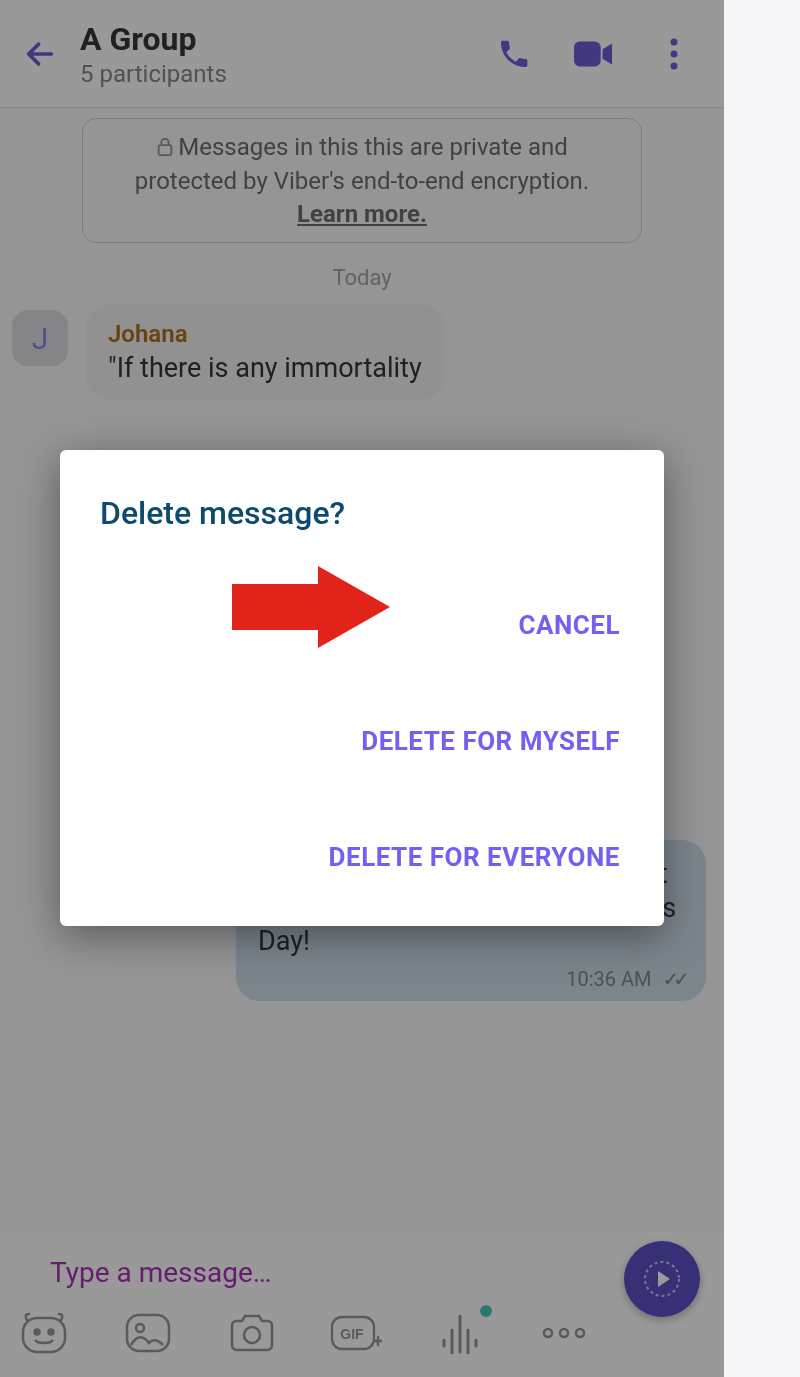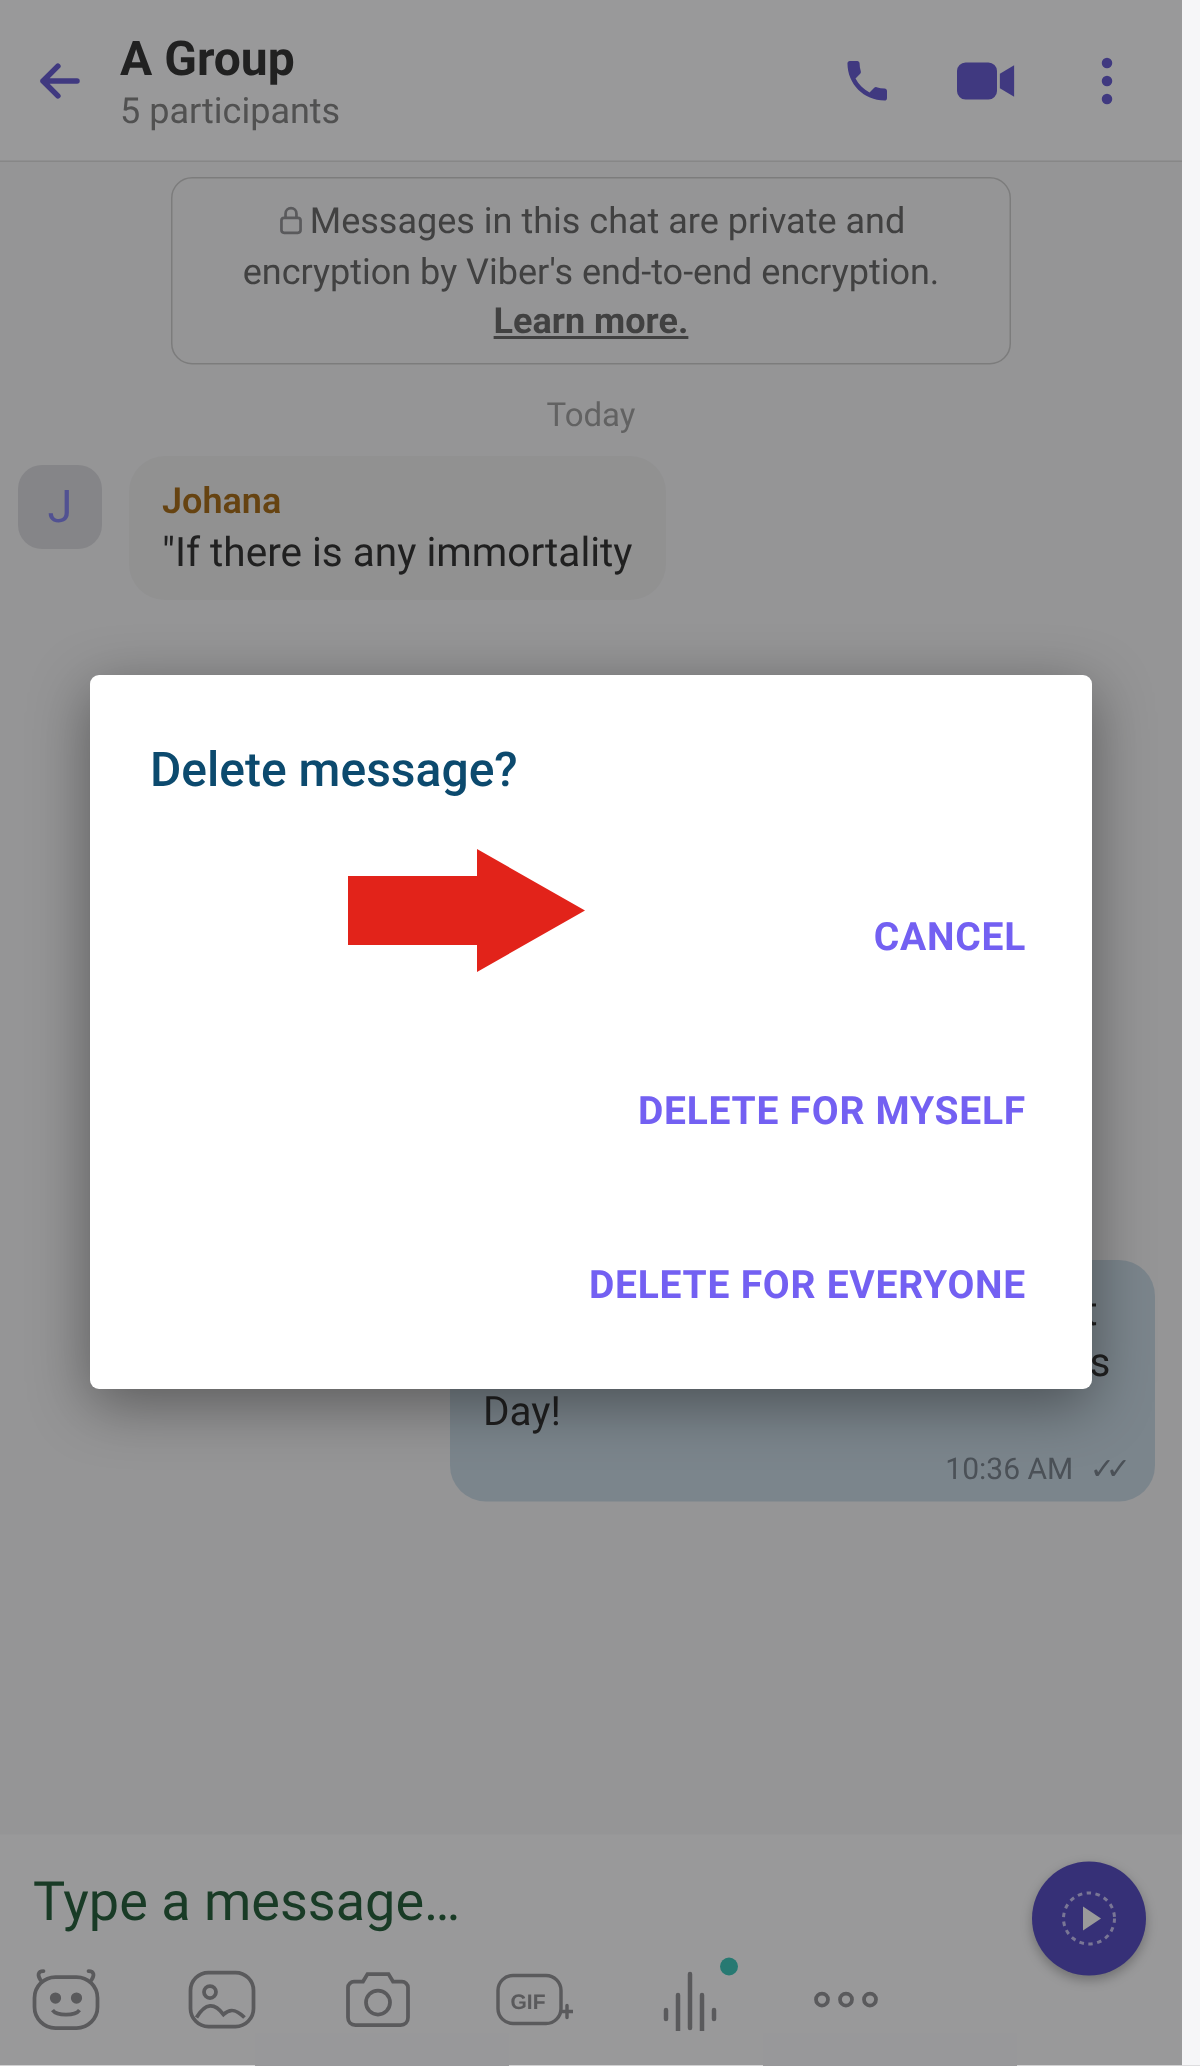--- a/index.html
+++ b/index.html
@@ -1,17 +1,17 @@
 <!DOCTYPE html>
 <html><head>
 <meta charset="utf-8">
 <style>
   * { box-sizing: border-box; margin: 0; padding: 0; }
   html, body { width: 800px; height: 1377px; font-family: -apple-system, Roboto, Arial, sans-serif; background: #f6f6f8; overflow: hidden; position: relative; }
-  .screen { width: 788px; height: 1377px; position: relative; background: #f6f6f8; }
+  .screen { width: 724px; height: 1377px; position: relative; background: #f6f6f8; }
   
   
   .header { display: flex; align-items: center; height: 108px; padding: 0 20px; border-bottom: 1px solid #dcdcdc; background: #fdfdff; }
   .back { width: 40px; height: 40px; display: flex; align-items: center; justify-content: center; }
   .header-titles { flex: 1; margin-left: 20px; }
   .chat-title { font-size: 32px; font-weight: 700; color: #232323; }
   .chat-subtitle { font-size: 24px; color: #7a7a7a; margin-top: 2px; }
   .header-icons { display: flex; align-items: center; gap: 40px; margin-right: 10px; }
   .hicon { width: 40px; height: 40px; display: flex; align-items: center; justify-content: center; }
   
@@ -33,21 +33,21 @@
   .msg-row-out { display: flex; justify-content: flex-end; margin-top: 440px; position: relative; }
   .bubble-out { background: #c7d9e6; border-radius: 24px; padding: 18px 22px 10px; width: 470px; position: relative; }
   .bubble-out .msg-text { font-size: 27px; line-height: 1.25; }
   .msg-meta { text-align: right; font-size: 20px; color: #6f7a86; margin-top: 8px; }
   .checks { display: inline-block; margin-left: 6px; letter-spacing: -6px; color: #6f7a86; }
   
   .heart-reaction { position: absolute; left: -48px; top: 4px; width: 52px; height: 52px; border: 2px solid #c0c0c4; border-radius: 50%; background: #f6f6f8; display: flex; align-items: center; justify-content: center; }
   
   
   .composer { position: absolute; bottom: 0; left: 0; right: 0; background: #fdfdff; padding: 14px 18px 18px; }
-  .composer-input { font-size: 36px; color: #14532d; padding: 10px 4px 18px; }
+  .composer-input { font-size: 28px; color: #a21caf; padding: 10px 4px 18px; margin-left: 28px; }
   .composer-icons { display: flex; align-items: center; gap: 52px; text-align: center; }
   .cicon { width: 52px; height: 52px; display: flex; align-items: center; justify-content: center; position: relative; }
   .green-dot { position: absolute; top: -2px; right: -6px; width: 12px; height: 12px; border-radius: 50%; background: #2ec4b6; }
   .fab { position: absolute; right: 24px; bottom: 60px; width: 76px; height: 76px; border-radius: 50%; background: #4a3fbf; display: flex; align-items: center; justify-content: center; box-shadow: 0 3px 8px rgba(0,0,0,0.3); }
   
   
   .dim { position: absolute; inset: 0; background: rgba(30,30,30,0.45); }
   
   
   .dialog { position: absolute; left: 60px; right: 60px; top: 450px; background: #fff; border-radius: 6px; box-shadow: 0 10px 40px rgba(0,0,0,0.4); padding: 44px 40px 36px; }
@@ -94,21 +94,21 @@
       </div>
     </div>
   </div>
 
   <div class="enc-banner">
     <span class="lock">
       <svg width="18" height="20" viewBox="0 0 18 22" fill="none" stroke="#8a8a8f" stroke-width="2">
           <rect x="2" y="9" width="14" height="11" rx="2"></rect>
           <path d="M5 9V6a4 4 0 0 1 8 0v3"></path>
         </svg>
-    </span><span>Messages in this chat are private and encryption by Viber's end-to-end encryption. </span><span class="learn">Learn more.</span>
+    </span><span>Messages in this this are private and protected by Viber's end-to-end encryption. </span><span class="learn">Learn more.</span>
   </div>
 
   <div class="date-sep">Today</div>
 
   <div class="messages">
     <div class="msg-row">
       <div class="avatar">J</div>
       <div class="bubble-in">
         <div class="sender">Johana</div>
         <div class="msg-text">"If there is any immortality</div>

